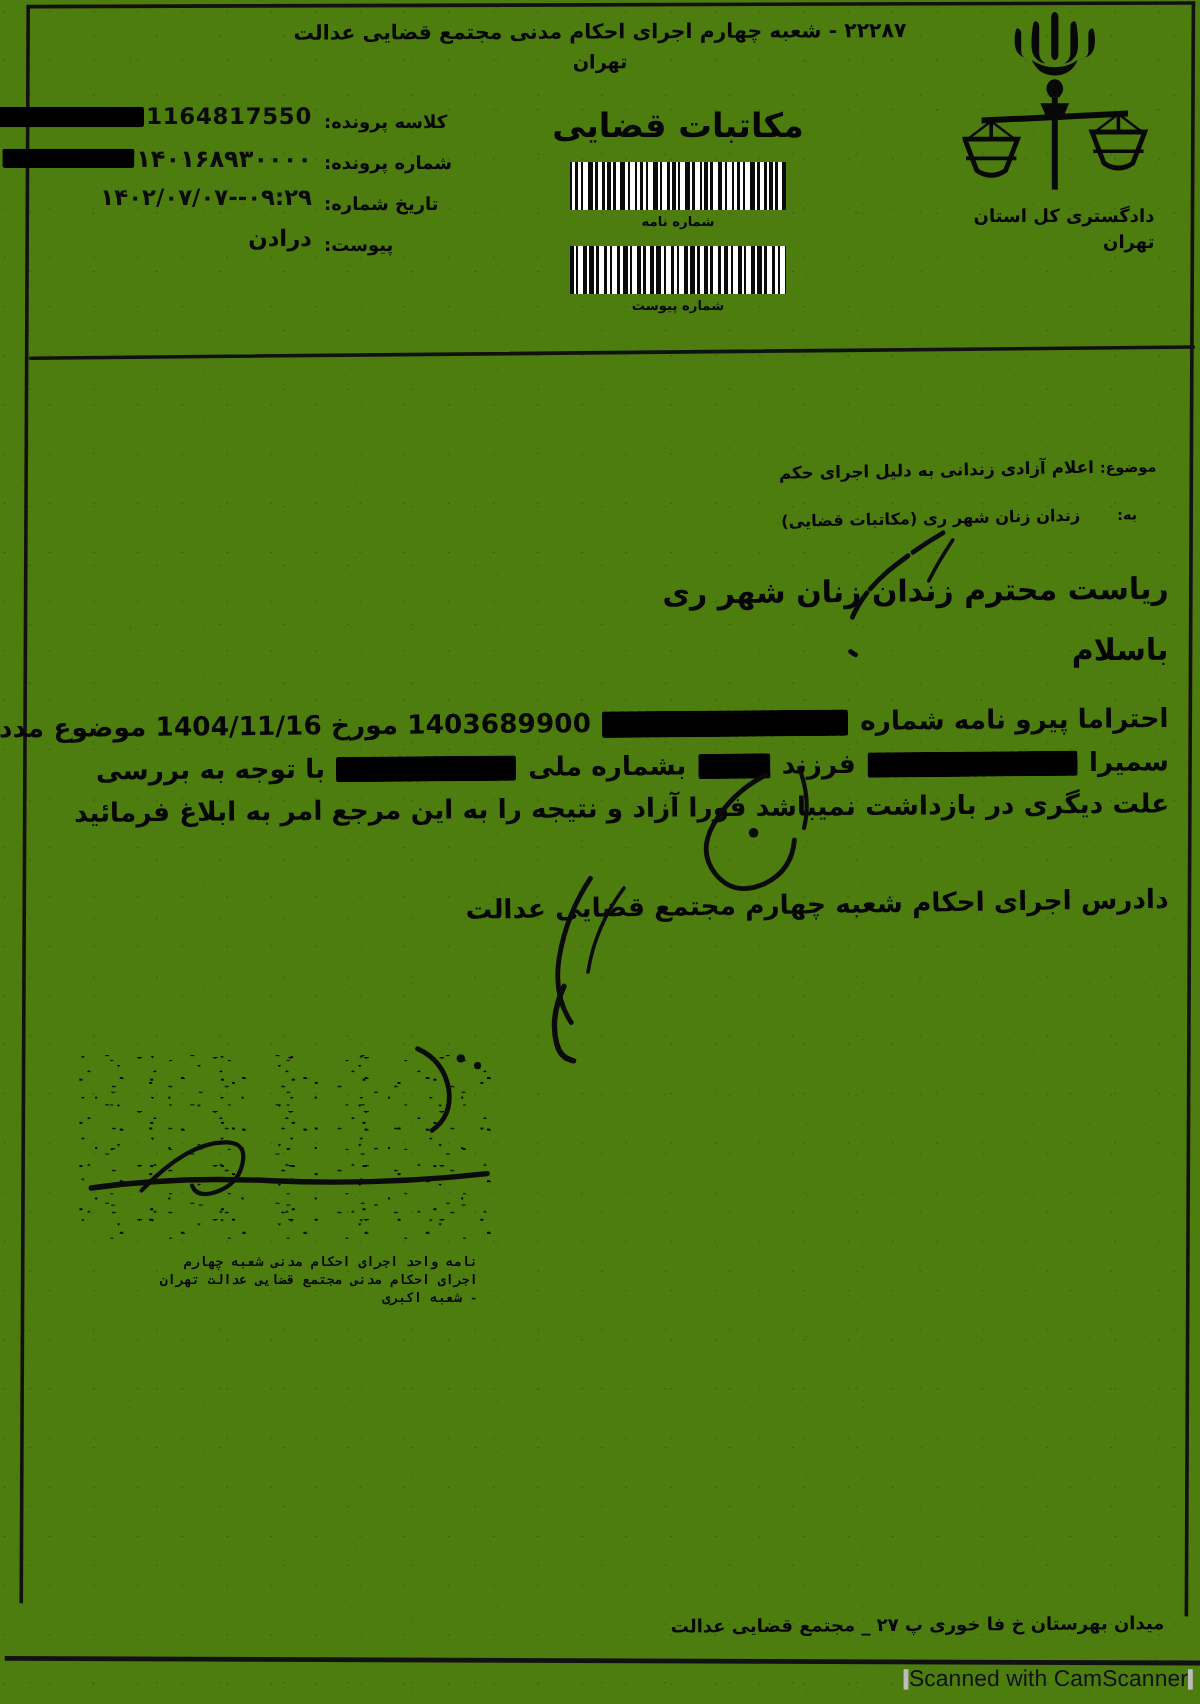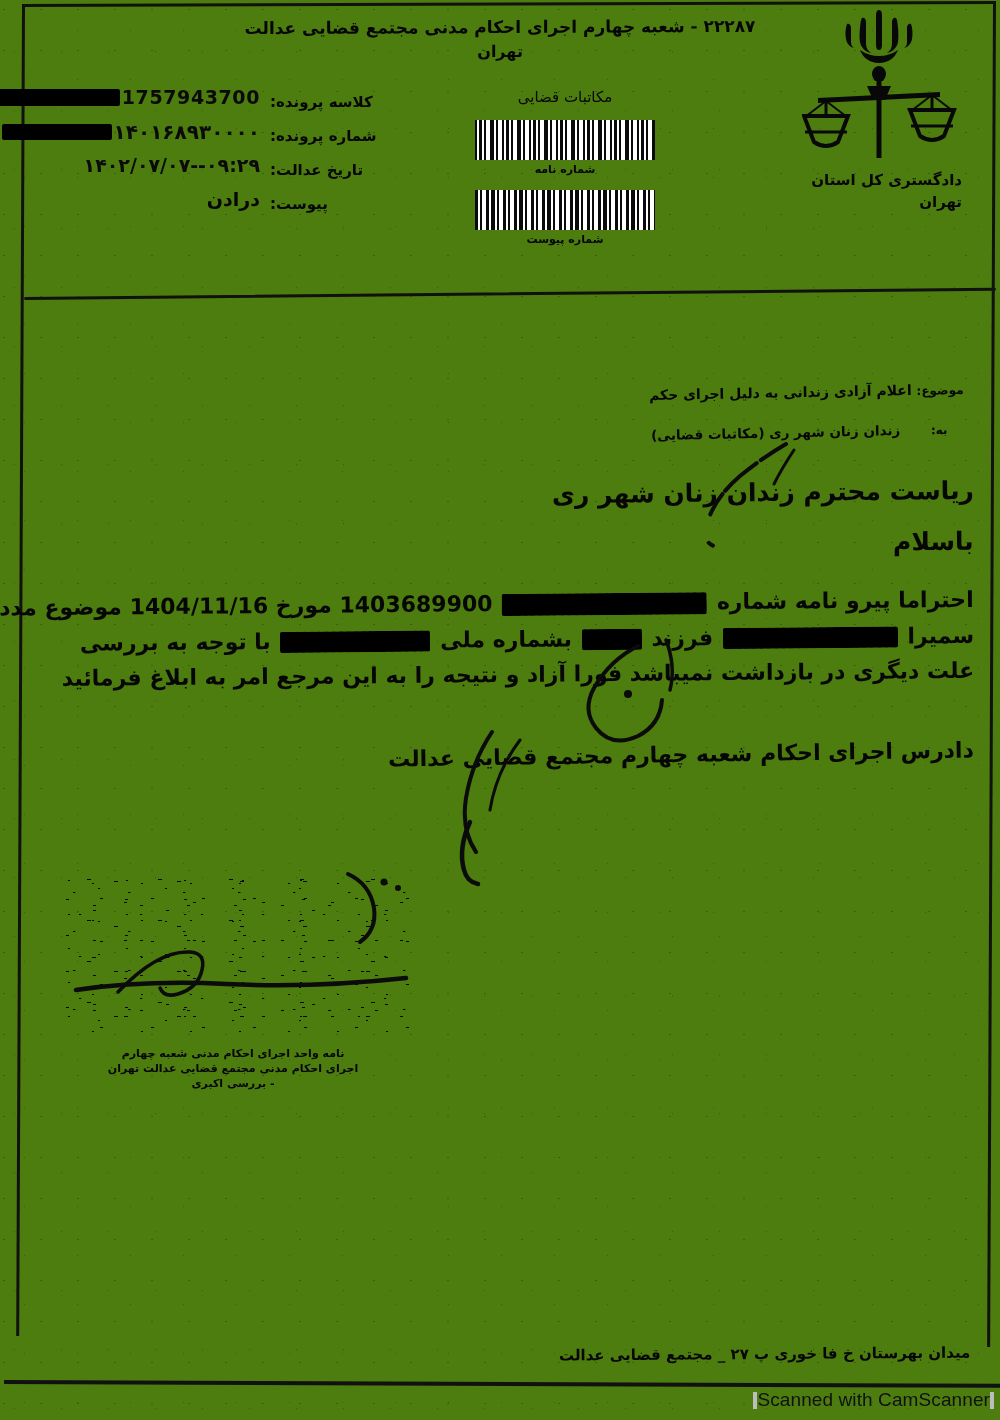--- a/index.html
+++ b/index.html
@@ -64,21 +64,21 @@
   }
   .emblem svg{display:block;margin:0 auto;}
   .emblem-cap{
     margin-top:4px;font-size:15px;line-height:1.45;font-weight:700;
   }
 
   
   .center-block{
     position:absolute;left:420px;top:88px;width:290px;text-align:center;
   }
-  .center-title{font-size:15px;font-weight:400;letter-spacing:.5px;}
+  .center-title{font-size:28px;font-weight:700;letter-spacing:.5px;}
   .bc{
     margin:14px auto 2px;height:40px;width:180px;
     background-repeat:repeat-x;
     background-image:repeating-linear-gradient(90deg,
       #0a0a0a 0 2px,#fff 2px 4px,#0a0a0a 4px 7px,#fff 7px 9px,
       #0a0a0a 9px 11px,#fff 11px 15px,#0a0a0a 15px 19px,#fff 19px 21px,
       #0a0a0a 21px 23px,#fff 23px 27px);
   }
   .bc.b2{
     background-image:repeating-linear-gradient(90deg,
@@ -181,22 +181,22 @@
       radial-gradient(ellipse 2.3px 1.1px at 9% 66%, #000 60%, transparent 62%),
       radial-gradient(ellipse 2.7px 1.2px at 44% 73%, #000 60%, transparent 62%),
       radial-gradient(ellipse 2.4px 1.1px at 70% 84%, #000 60%, transparent 62%),
       radial-gradient(ellipse 2.0px 1.0px at 30% 92%, #000 60%, transparent 62%),
       radial-gradient(ellipse 2.6px 1.2px at 92% 70%, #000 60%, transparent 62%);
     background-size:58px 34px,71px 41px,49px 37px,63px 45px,
                     55px 39px,67px 33px,51px 43px,59px 36px,
                     73px 47px,47px 35px,61px 42px,69px 38px;
   }
   .stamp-text{
-    position:absolute;left:6px;top:178px;width:330px;text-align:center;
-    font-size:11px;font-weight:700;line-height:1.38;
+    position:absolute;left:6px;top:178px;width:330px;text-align:right;
+    font-size:11px;font-weight:700;line-height:1.38;font-family:Liberation Mono, monospace;
   }
 
   
   .foot-addr{
     position:absolute;right:30px;top:1345px;font-size:15px;font-weight:700;
     transform:rotate(-.4deg);
   }
   .camscanner{
     position:absolute;right:6px;top:1389px;
     font-family:"Liberation Sans",sans-serif;
@@ -270,35 +270,35 @@
     <div class="bc b2"></div>
     <div class="bc-cap fa">شماره پیوست</div>
   </div>
 
   <div class="fields">
 
     <div class="frow">
       <div class="flabel fa">کلاسه پرونده:</div>
       <div class="fvalue">
         <span class="redact r1"></span>
-        <span>1757943700</span>
+        <span>1164817550</span>
       </div>
     </div>
 
     <div class="frow">
       <div class="flabel fa">شماره پرونده:</div>
       <div class="fvalue small">
         <span class="redact r2"></span>
         <span>۱۴۰۱۶۸۹۳۰۰۰۰</span>
       </div>
     </div>
 
 
     <div class="frow">
-      <div class="flabel fa">تاریخ عدالت:</div>
+      <div class="flabel fa">تاریخ شماره:</div>
       <div class="fvalue">۱۴۰۲/۰۷/۰۷--۰۹:۲۹</div>
     </div>
 
     <div class="frow">
       <div class="flabel fa">پیوست:</div>
       <div class="fvalue fa">ندارد</div>
     </div>
   </div>
 
   <div class="subject fa">
@@ -365,21 +365,21 @@
     <svg width="360" height="170" viewBox="0 0 360 170" style="position:absolute;left:0;top:0;">
       <path d="M14 122 q70 -10 150 -6 q90 4 180 -6" fill="none" stroke="#0b0b0b" stroke-width="4.5" stroke-linecap="round"></path>
       <path d="M56 124 q40 -42 72 -40 q16 1 12 18 q-4 18 -24 24 q-14 4 -18 -6" fill="none" stroke="#0b0b0b" stroke-width="3.5" stroke-linecap="round"></path>
       <path d="M286 6 q22 10 26 34 q3 22 -14 34" fill="none" stroke="#0b0b0b" stroke-width="4" stroke-linecap="round"></path>
       <circle cx="322" cy="14" r="3.5" fill="#0b0b0b"></circle>
       <circle cx="336" cy="20" r="3" fill="#0b0b0b"></circle>
     </svg>
     <div class="stamp-text fa">
       <span>نامه واحد اجرای احکام مدنی شعبه چهارم</span><br>
       <span>اجرای احکام مدنی مجتمع قضایی عدالت تهران</span><br>
-      <span>- بررسی اکبری</span>
+      <span>- شعبه اکبری</span>
     </div>
   </div>
 
   <div class="foot-addr fa">میدان بهرستان خ فا خوری پ ۷۲ _ مجتمع قضایی عدالت</div>
 
   <div class="camscanner">
     <span class="cs-bar"></span><span>Scanned with CamScanner</span><span class="cs-bar"></span>
   </div>
 
 </div>

